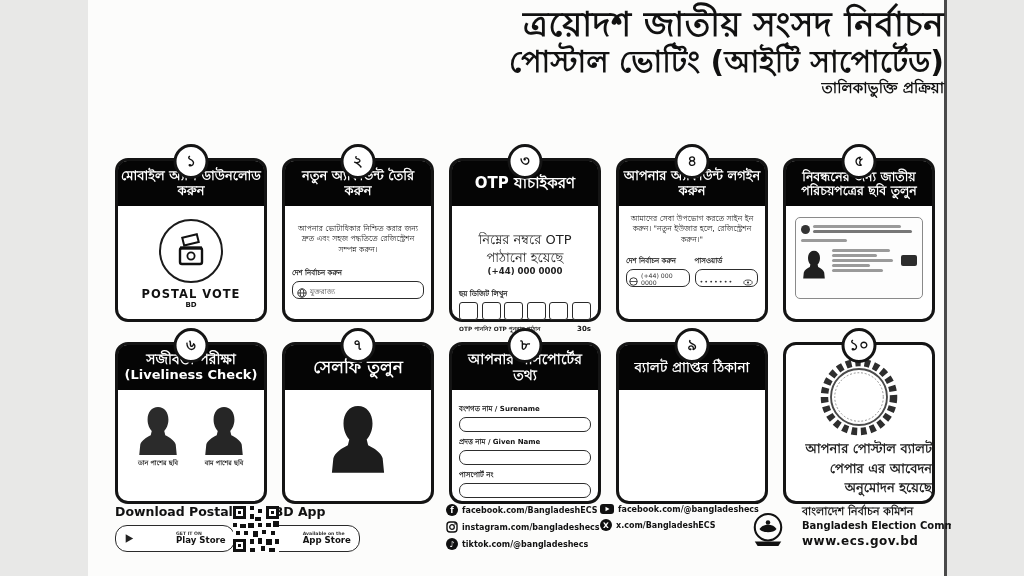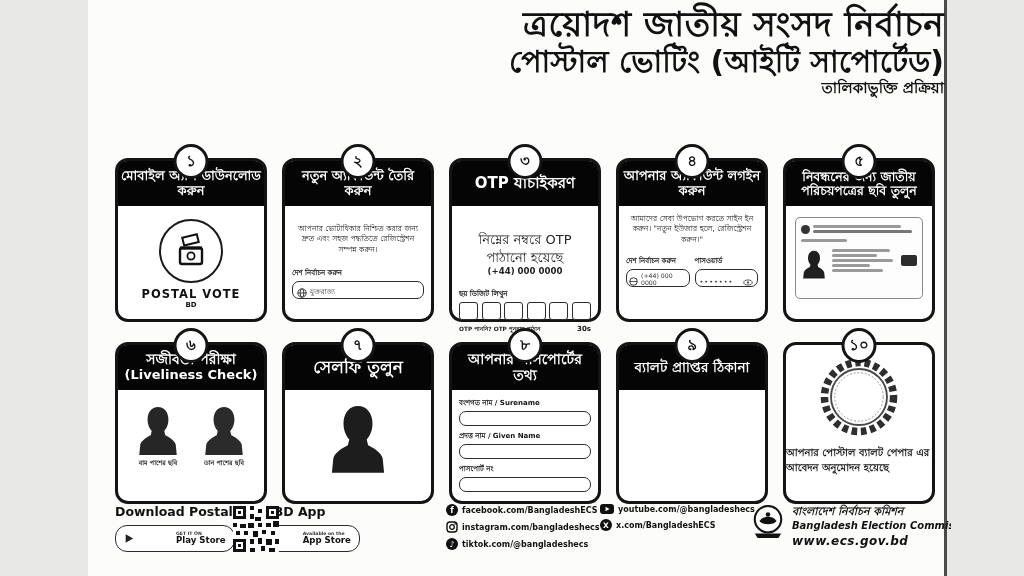--- a/index.html
+++ b/index.html
@@ -52,37 +52,37 @@
   .nid-main{display:flex;gap:5px;margin-top:5px;align-items:flex-start;}
   .nid-photo{width:26px;height:32px;flex:none;display:flex;align-items:flex-end;justify-content:center;}
   .nid-lines{flex:1;}
   .nid-chip{width:16px;height:11px;background:#2d2d2d;border-radius:2px;flex:none;margin-top:8px;}
   
   .faces{display:flex;justify-content:space-around;margin-top:10px;}
   .facebox{text-align:center;}
   .face-lbl{font-size:6.4px;font-weight:bold;margin-top:3px;color:#222;}
   
   .sealwrap{text-align:center;padding-top:10px;}
-  .seal-txt{font-size:10px;font-weight:bold;text-align:left;line-height:1.5;margin-top:6px;color:#222;}
+  .seal-txt{font-size:13px;font-weight:bold;text-align:right;line-height:1.5;color:#222;}
   
   .footer{position:absolute;top:498px;left:0;width:856px;height:72px;}
   .fcol{position:absolute;top:6px;}
   .dl-title{font-size:12.5px;font-weight:bold;}
   .badges{display:flex;gap:6px;margin-top:6px;}
   .badge{border:1.6px solid #2b2b2b;border-radius:12px;height:25px;display:flex;align-items:center;
     gap:4px;padding:0 8px;background:#fff;}
   .badge .bt{line-height:1.05;padding-left:38px;}
   .badge .bs{font-size:4.6px;font-weight:bold;color:#333;display:block;}
   .badge .bl{font-size:8.6px;font-weight:bold;display:block;}
   .support{font-size:9px;font-weight:bold;line-height:1.55;}
   .social-line{display:flex;align-items:center;gap:4px;margin-bottom:5px;}
   .social-txt{font-size:8px;font-weight:bold;white-space:nowrap;}
   .sicon{width:12px;height:12px;border-radius:50%;background:#101010;color:#fff;flex:none;
     display:flex;align-items:center;justify-content:center;font-size:8px;font-weight:bold;}
-  .ec{display:flex;gap:7px;align-items:flex-start;width:200px;overflow:hidden;font-style:italic;}
+  .ec{display:flex;gap:17px;align-items:flex-end;width:200px;overflow:hidden;}
   .ec-txt{line-height:1.4;white-space:nowrap;}
   .ec-bn{font-size:11px;font-weight:bold;}
   .ec-en{font-size:10px;font-weight:bold;}
   .ec-url{font-size:12px;font-weight:bold;letter-spacing:.5px;}
   svg{display:block;}
 </style>
 </head>
 <body>
 
 <div class="page">
@@ -227,33 +227,33 @@
     <div class="card r2">
       <div class="cnum">৬</div>
       <div class="chdr">
         <span style="font-size:14px;">সজীবতা পরীক্ষা</span>
         <span style="font-size:13px;">(Liveliness Check)</span>
       </div>
       <div class="cbody">
         <div class="faces">
           <div class="facebox">
             <span>
+              <svg width="42" height="50" viewBox="0 0 40 48" style="transform:scaleX(-1);">
+                <path d="M20 2c6 0 10 5 10 12 0 5-2 9-4 11l1 4c4 2 9 5 10 9l1 10H2l1-10c1-4 6-7 10-9l1-4c-2-2-4-6-4-11C10 7 14 2 20 2z" fill="#2b2b2b"></path>
+              </svg>
+            </span>
+            <div class="face-lbl">ডান পাশের ছবি</div>
+          </div>
+          <div class="facebox">
+            <span>
               <svg width="42" height="50" viewBox="0 0 40 48">
                 <path d="M20 2c6 0 10 5 10 12 0 5-2 9-4 11l1 4c4 2 9 5 10 9l1 10H2l1-10c1-4 6-7 10-9l1-4c-2-2-4-6-4-11C10 7 14 2 20 2z" fill="#262626"></path>
               </svg>
             </span>
             <div class="face-lbl">বাম পাশের ছবি</div>
-          </div>
-          <div class="facebox">
-            <span>
-              <svg width="42" height="50" viewBox="0 0 40 48" style="transform:scaleX(-1);">
-                <path d="M20 2c6 0 10 5 10 12 0 5-2 9-4 11l1 4c4 2 9 5 10 9l1 10H2l1-10c1-4 6-7 10-9l1-4c-2-2-4-6-4-11C10 7 14 2 20 2z" fill="#2b2b2b"></path>
-              </svg>
-            </span>
-            <div class="face-lbl">ডান পাশের ছবি</div>
           </div>
         </div>
       </div>
     </div>
 
     <div class="card r2">
       <div class="cnum">৭</div>
       <div class="chdr" style="font-size:17px;">সেলফি তুলুন</div>
       <div class="cbody" style="text-align:center;">
         <span>
@@ -261,21 +261,21 @@
             <path d="M20 2c6 0 10 5 10 12 0 5-2 9-4 11l1 4c4 2 9 5 10 9l1 10H2l1-10c1-4 6-7 10-9l1-4c-2-2-4-6-4-11C10 7 14 2 20 2z" fill="#1d1d1d"></path>
           </svg>
         </span>
       </div>
     </div>
 
     <div class="card r2">
       <div class="cnum">৮</div>
       <div class="chdr" style="font-size:14px;">আপনার পাসপোর্টের তথ্য</div>
       <div class="cbody">
-        <div class="lbl" style="margin-top:2px;">বংশগত নাম / Surename</div>
+        <div class="lbl" style="margin-top:8px;">বংশগত নাম / Surename</div>
         <div class="inp" style="height:15px;"></div>
         <div class="lbl">প্রদত্ত নাম / Given Name</div>
         <div class="inp" style="height:15px;"></div>
         <div class="lbl">পাসপোর্ট নং</div>
         <div class="inp" style="height:15px;"></div>
       </div>
     </div>
 
     <div class="card r2">
       <div class="cnum">৯</div>
@@ -361,21 +361,21 @@
     </div>
 
     <div class="fcol" style="left:512px;">
       <div class="social-line">
         <span>
           <svg width="14" height="10" viewBox="0 0 14 10">
             <rect width="14" height="10" rx="3" fill="#101010"></rect>
             <path d="M5.5 2.8l4 2.2-4 2.2z" fill="#fff"></path>
           </svg>
         </span>
-        <span class="social-txt">youtube.com/@bangladeshecs</span>
+        <span class="social-txt">facebook.com/@bangladeshecs</span>
       </div>
       <div class="social-line">
         <span class="sicon" style="font-size:7.5px;">X</span>
         <span class="social-txt">x.com/BangladeshECS</span>
       </div>
     </div>
 
     <div class="fcol ec" style="left:663px;">
       <span>
         <svg width="34" height="38" viewBox="0 0 36 40">

